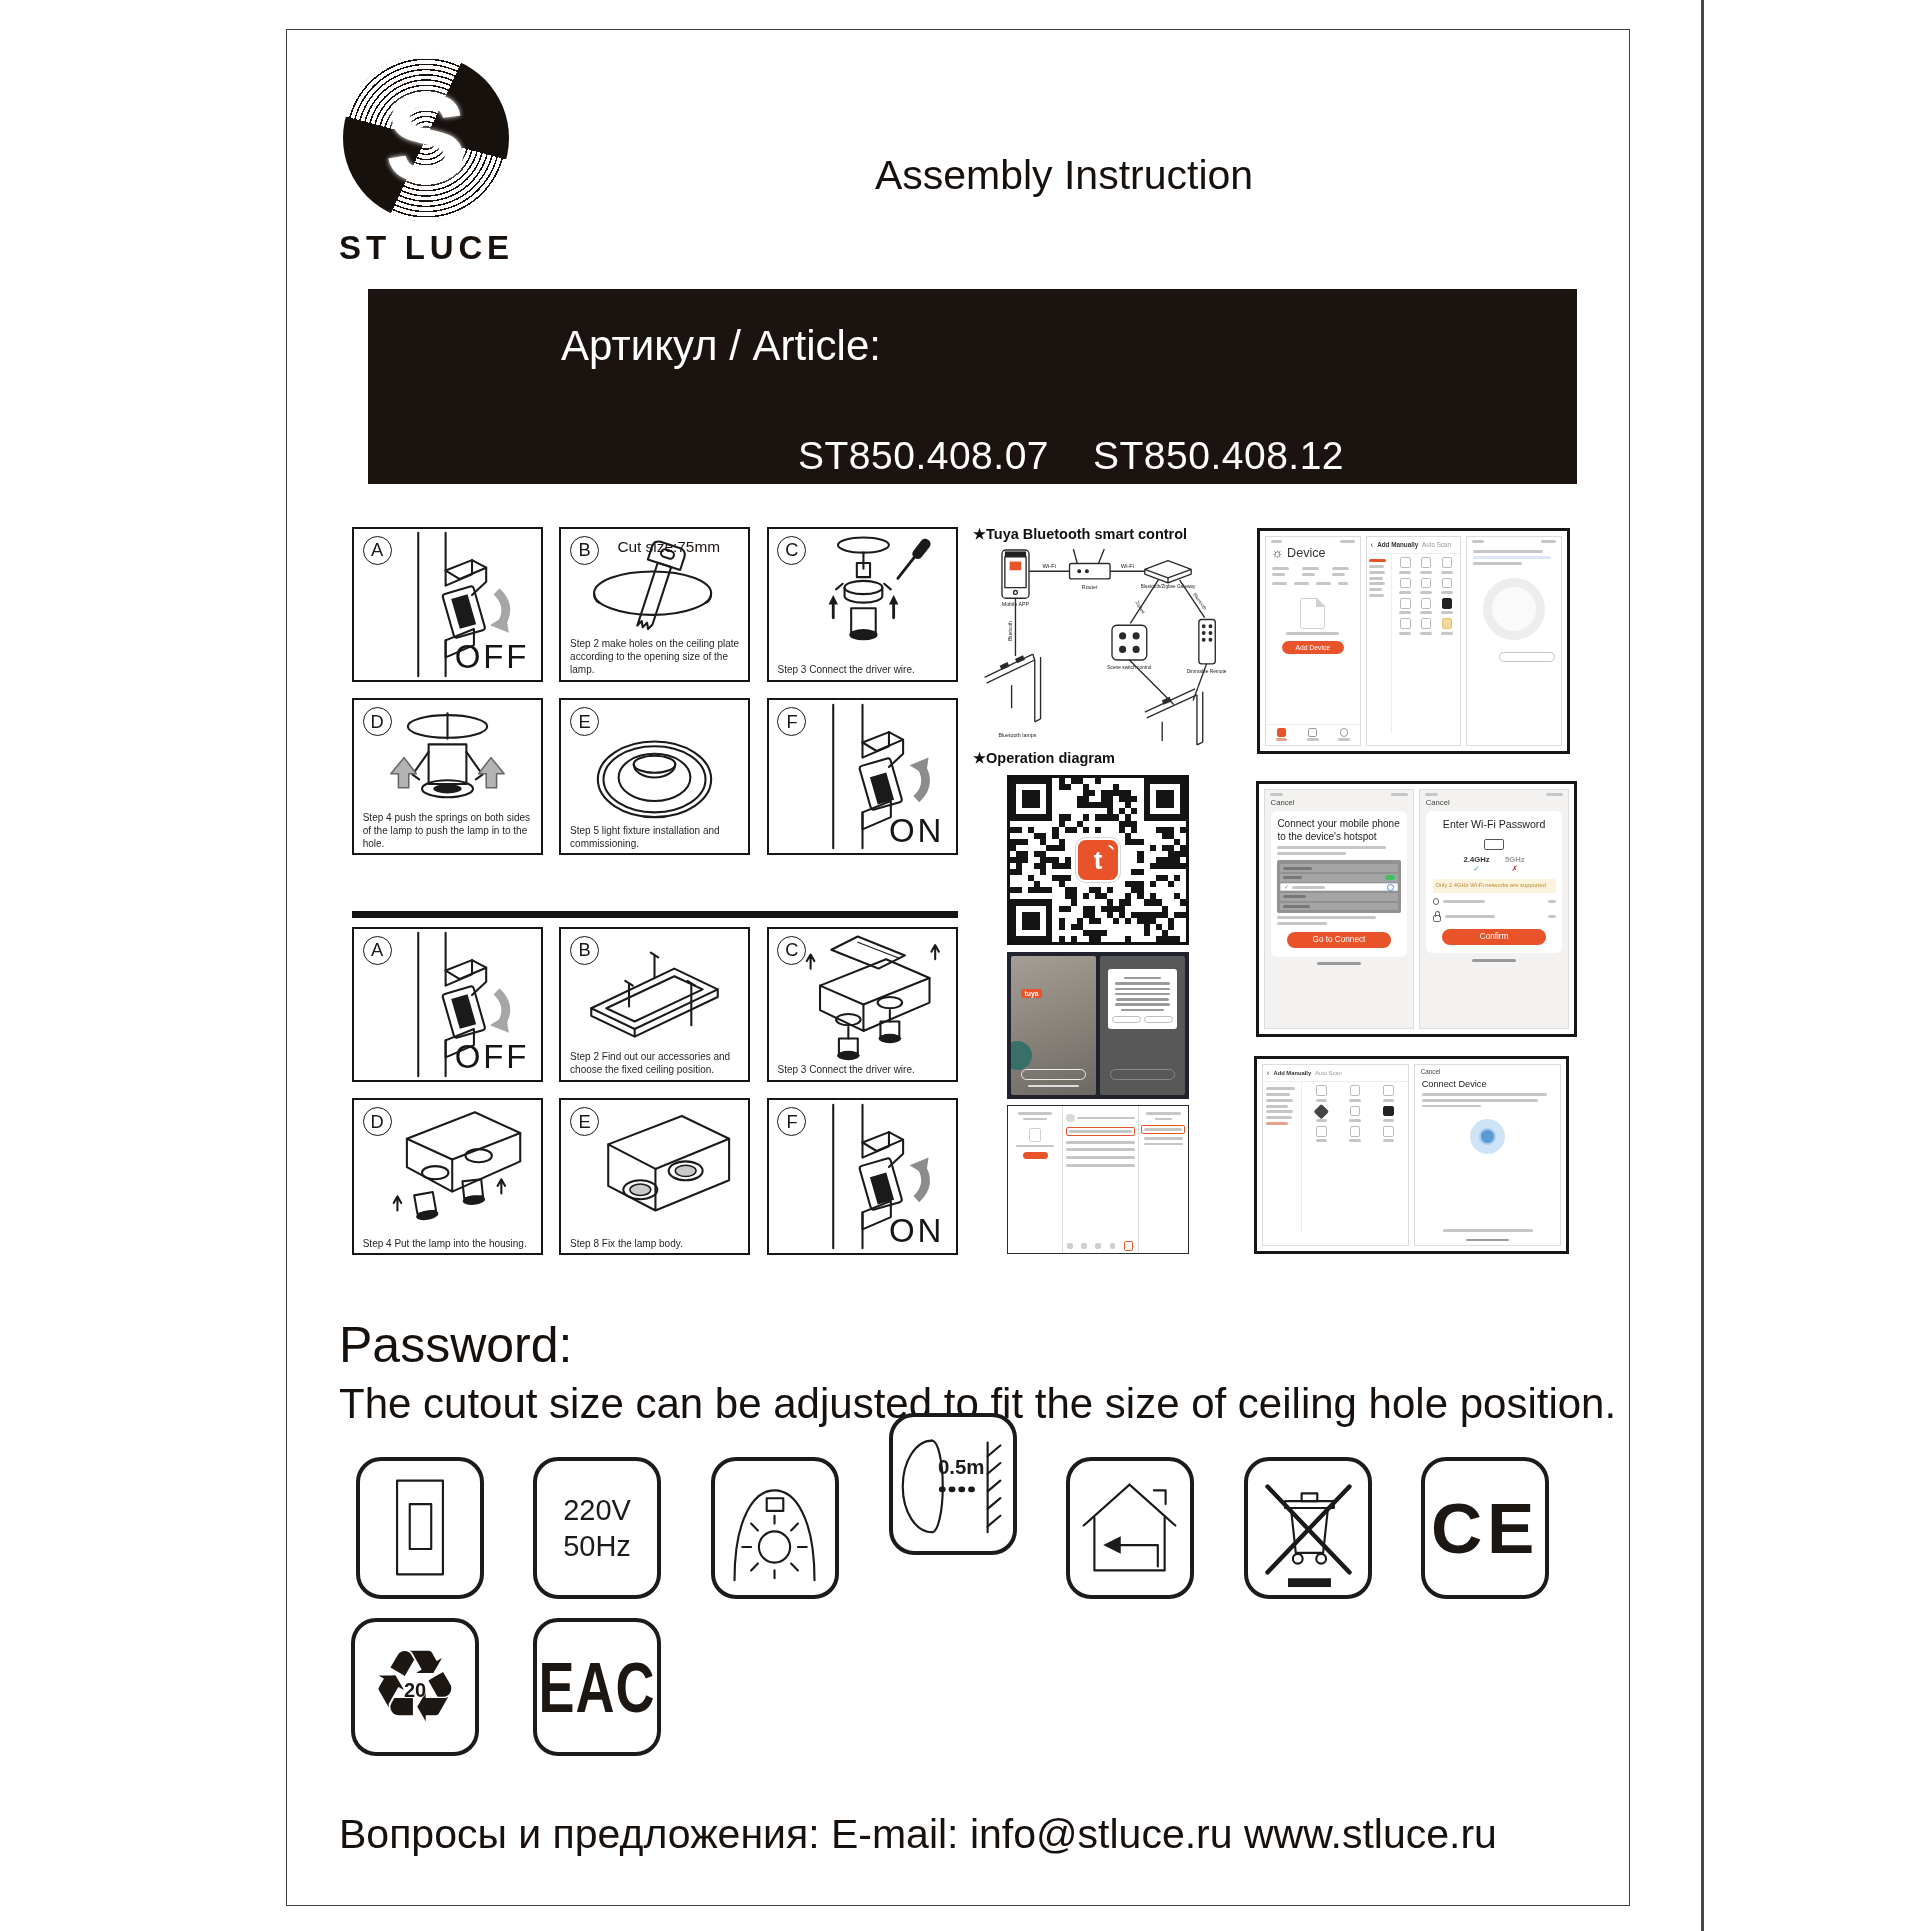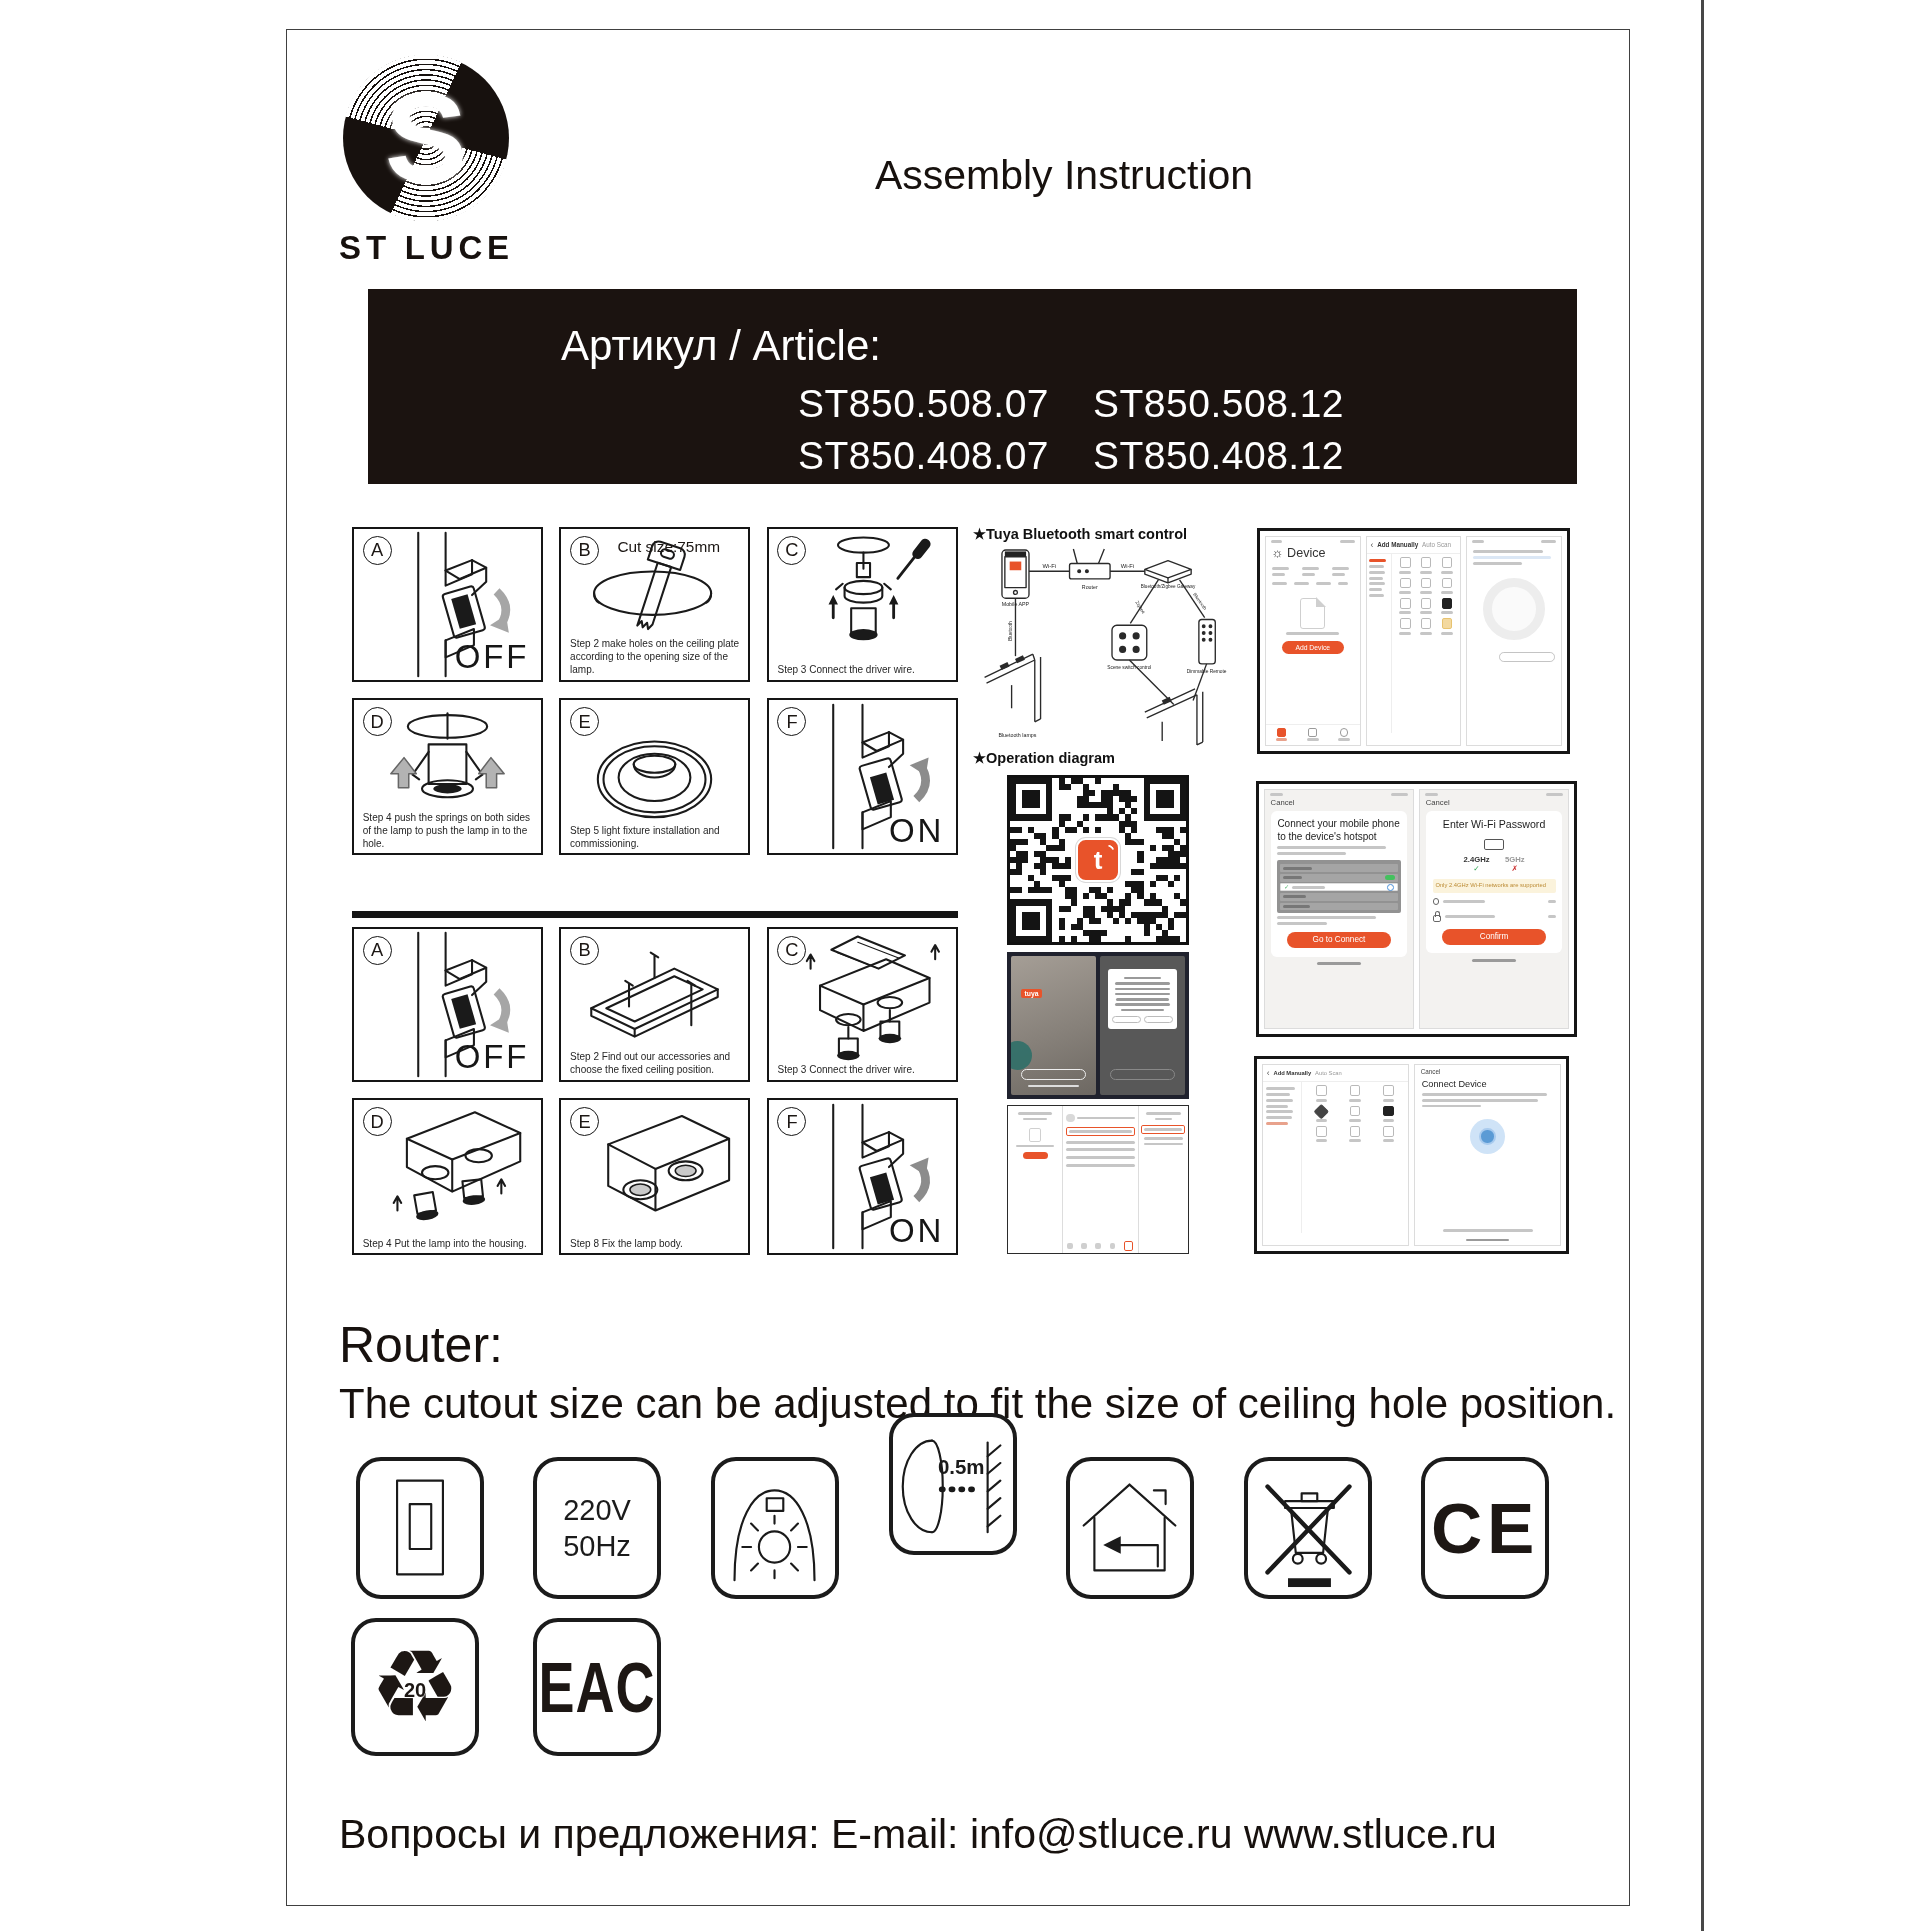--- a/index.html
+++ b/index.html
@@ -143,24 +143,20 @@
 <div class="page">
 
   <div class="logo">
     <span class="logo-s">S</span>
   </div>
   <div class="brand">ST LUCE</div>
   <div class="title2">Assembly Instruction</div>
 
   <div class="artbox">
     <div class="artlabel">Артикул / Article:</div>
-    <div class="artrow r1">
-      <span>ST850.508.07</span>
-      <span>ST850.508.12</span>
-    </div>
     <div class="artrow r2">
       <span>ST850.408.07</span>
       <span>ST850.408.12</span>
     </div>
   </div>
 
   <div class="stepgrid g1">
     <div class="panel">
       <span class="badge">A</span>
       <svg class="art" viewBox="0 0 198 160">
@@ -1025,21 +1021,21 @@
         <div class="b bl" style="width:45%"></div>
       </div>
       <div class="bluecir">
           <div></div>
         </div>
       <div class="b" style="width:62%;position:absolute;bottom:13.5px;left:19%"></div>
       <div class="b" style="width:30%;background:#9a9a9a;height:2.4px;position:absolute;bottom:3.9px;left:35%"></div>
     </div>
   </div>
 
-  <div class="warn-title">Router:</div>
+  <div class="warn-title">Password:</div>
   <div class="warn-text">The cutout size can be adjusted to fit the size of ceiling hole position.</div>
 
   <div class="mark" style="left:69px;top:1427px">
     <svg viewBox="0 0 123 137">
         <g class="st" stroke-width="4">
           <rect x="38" y="20" width="47" height="96"></rect>
           <rect x="51" y="44" width="22" height="46"></rect>
         </g>
       </svg>
   </div>

